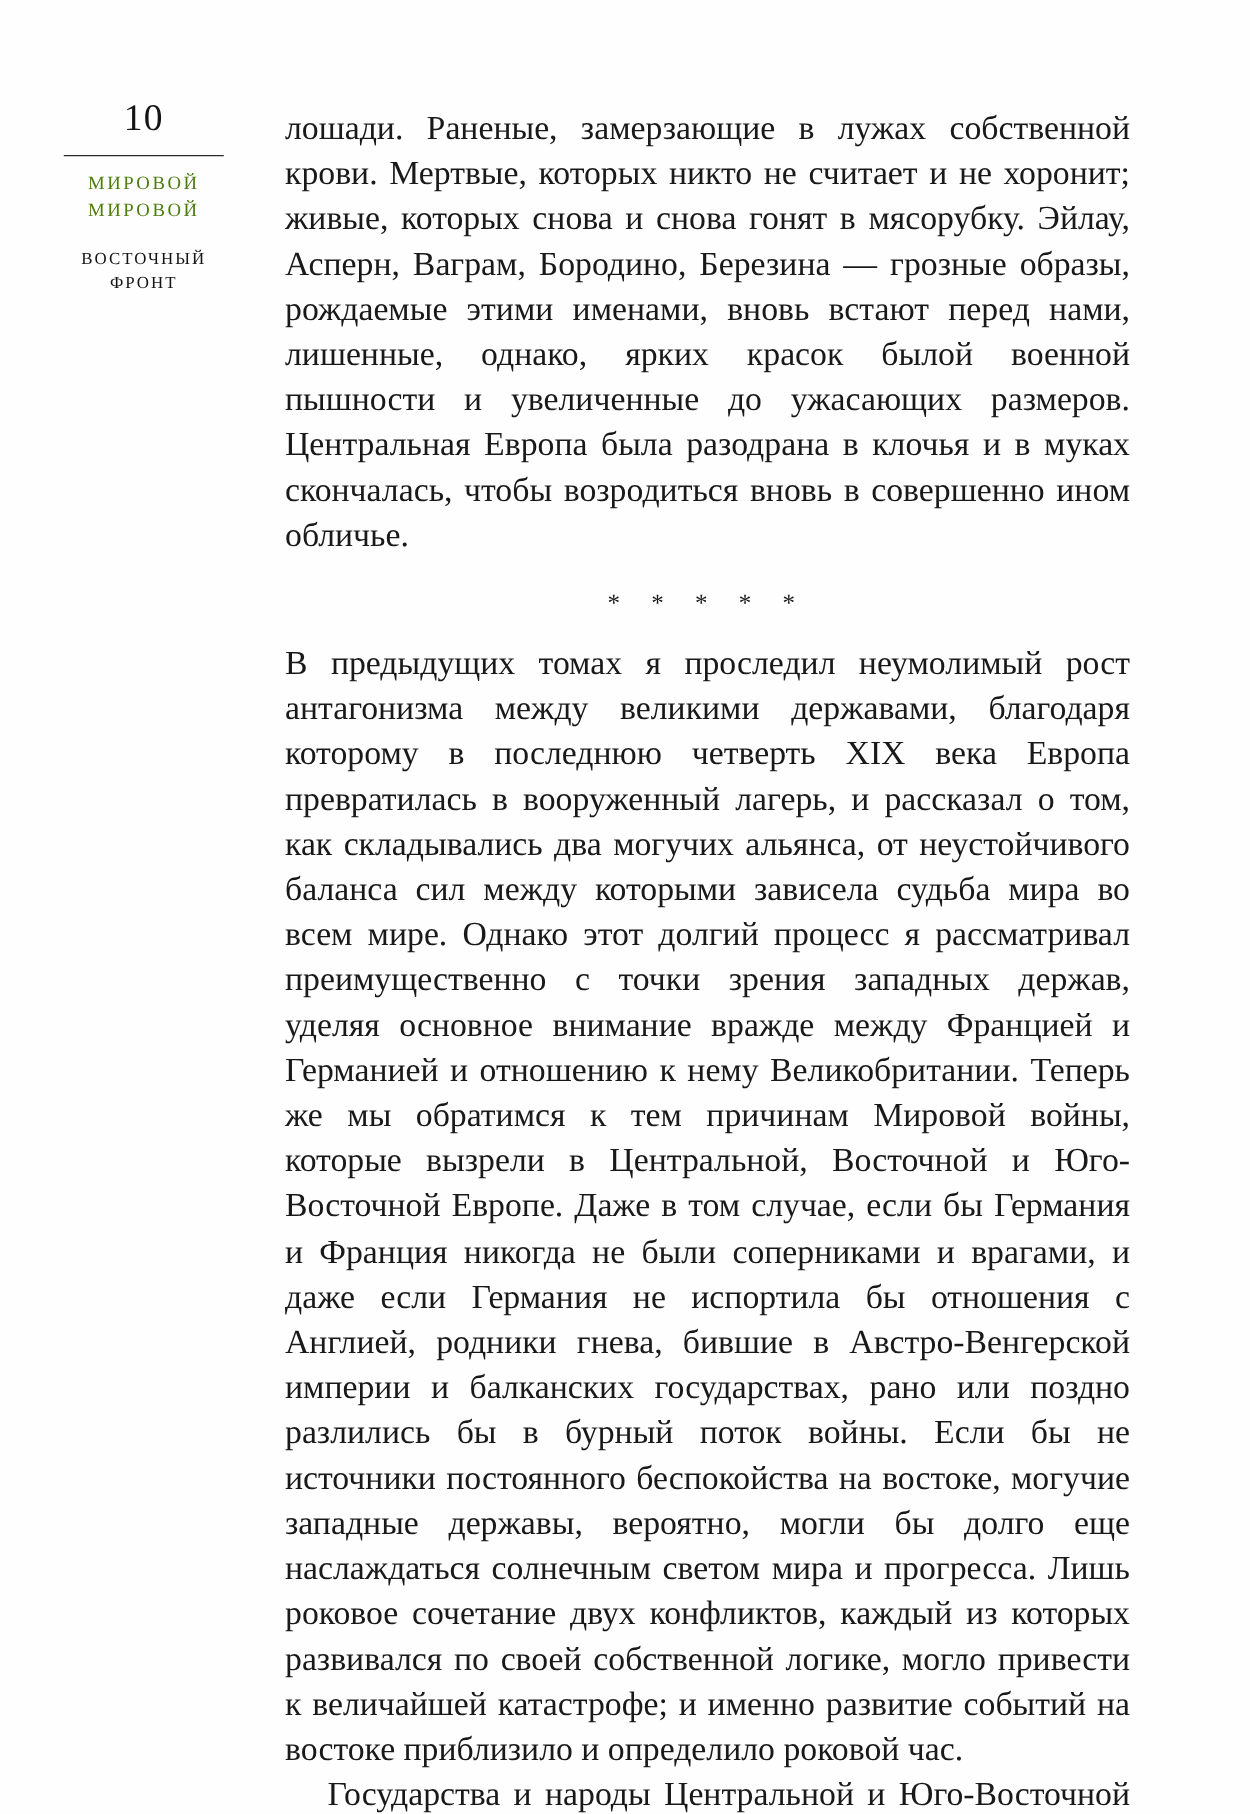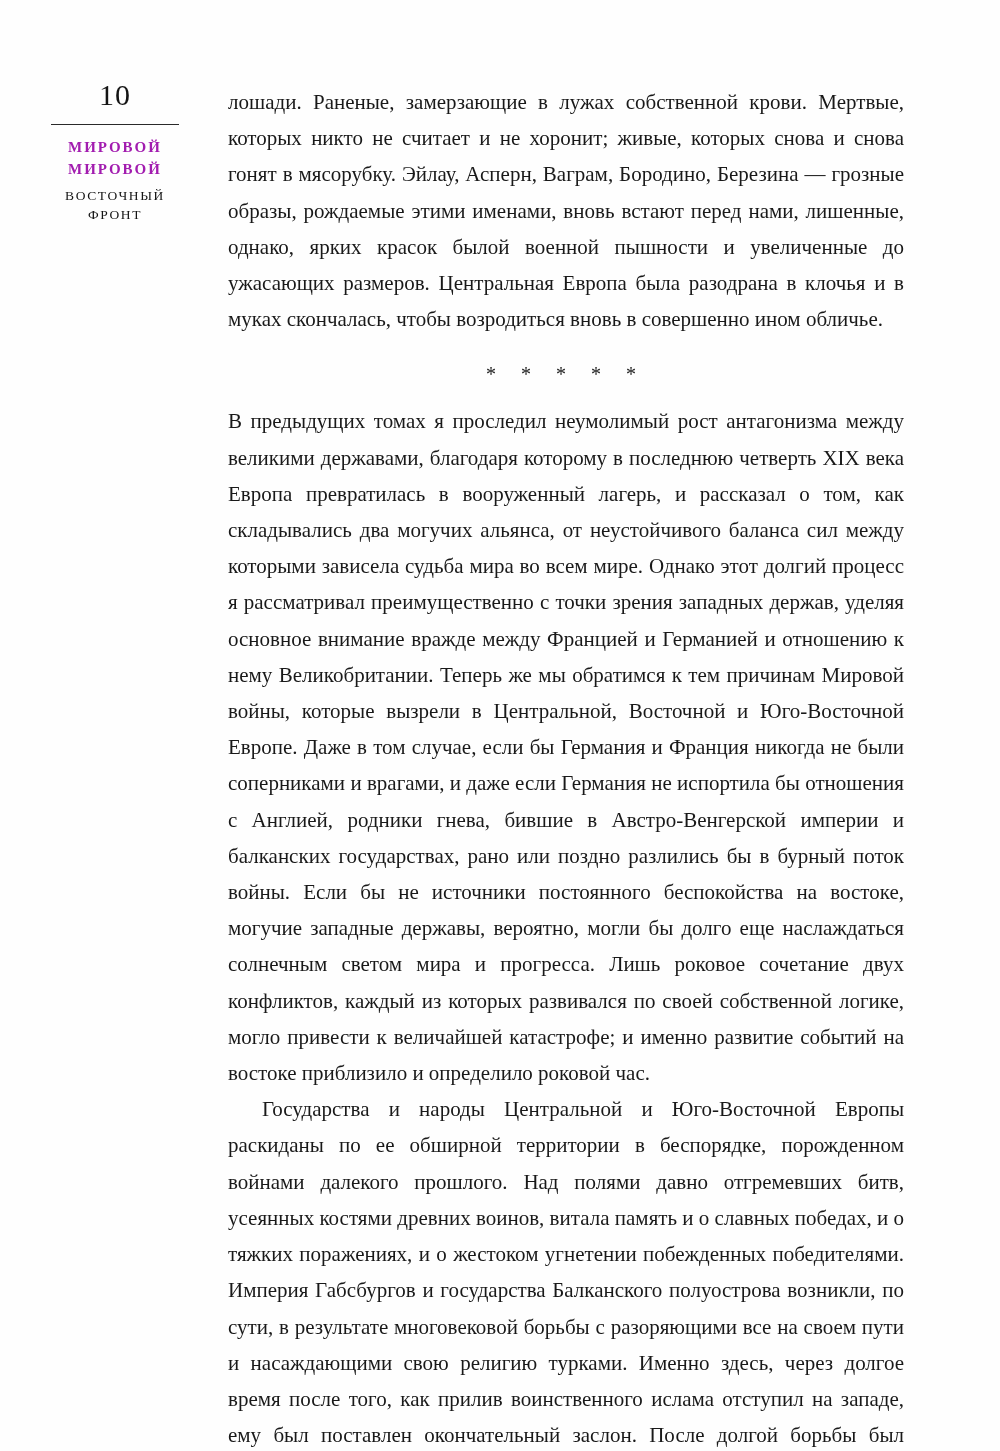--- a/index.html
+++ b/index.html
@@ -40,43 +40,43 @@
   .rule {
     width: 128px;
     height: 1px;
     background: #2a2a2a;
     margin: 0 auto 12px auto;
   }
   .book-title {
     font-family: "Liberation Serif", serif;
     font-size: 15px;
     letter-spacing: 2.0px;
-    font-weight: bold;
+    font-weight: normal;
     line-height: 1.45;
-    color: #a21caf;
+    color: #4d7c0f;
   }
   .book-subtitle {
     font-family: "Liberation Serif", serif;
     font-size: 13.5px;
     letter-spacing: 1.6px;
     line-height: 1.45;
     color: #141414;
-    margin-top: 5px;
+    margin-top: 16px;
   }
 
   
   .text-column {
     position: absolute;
     left: 228px;
     top: 84px;
     width: 676px;
   }
   .para {
     font-family: "Liberation Serif", serif;
-    font-size: 21px;
+    font-size: 27px;
     line-height: 36.2px;
     text-align: justify;
     text-justify: inter-word;
     color: #191919;
     margin: 0;
     hyphens: manual;
   }
   .para.indent {
     text-indent: 34px;
   }

